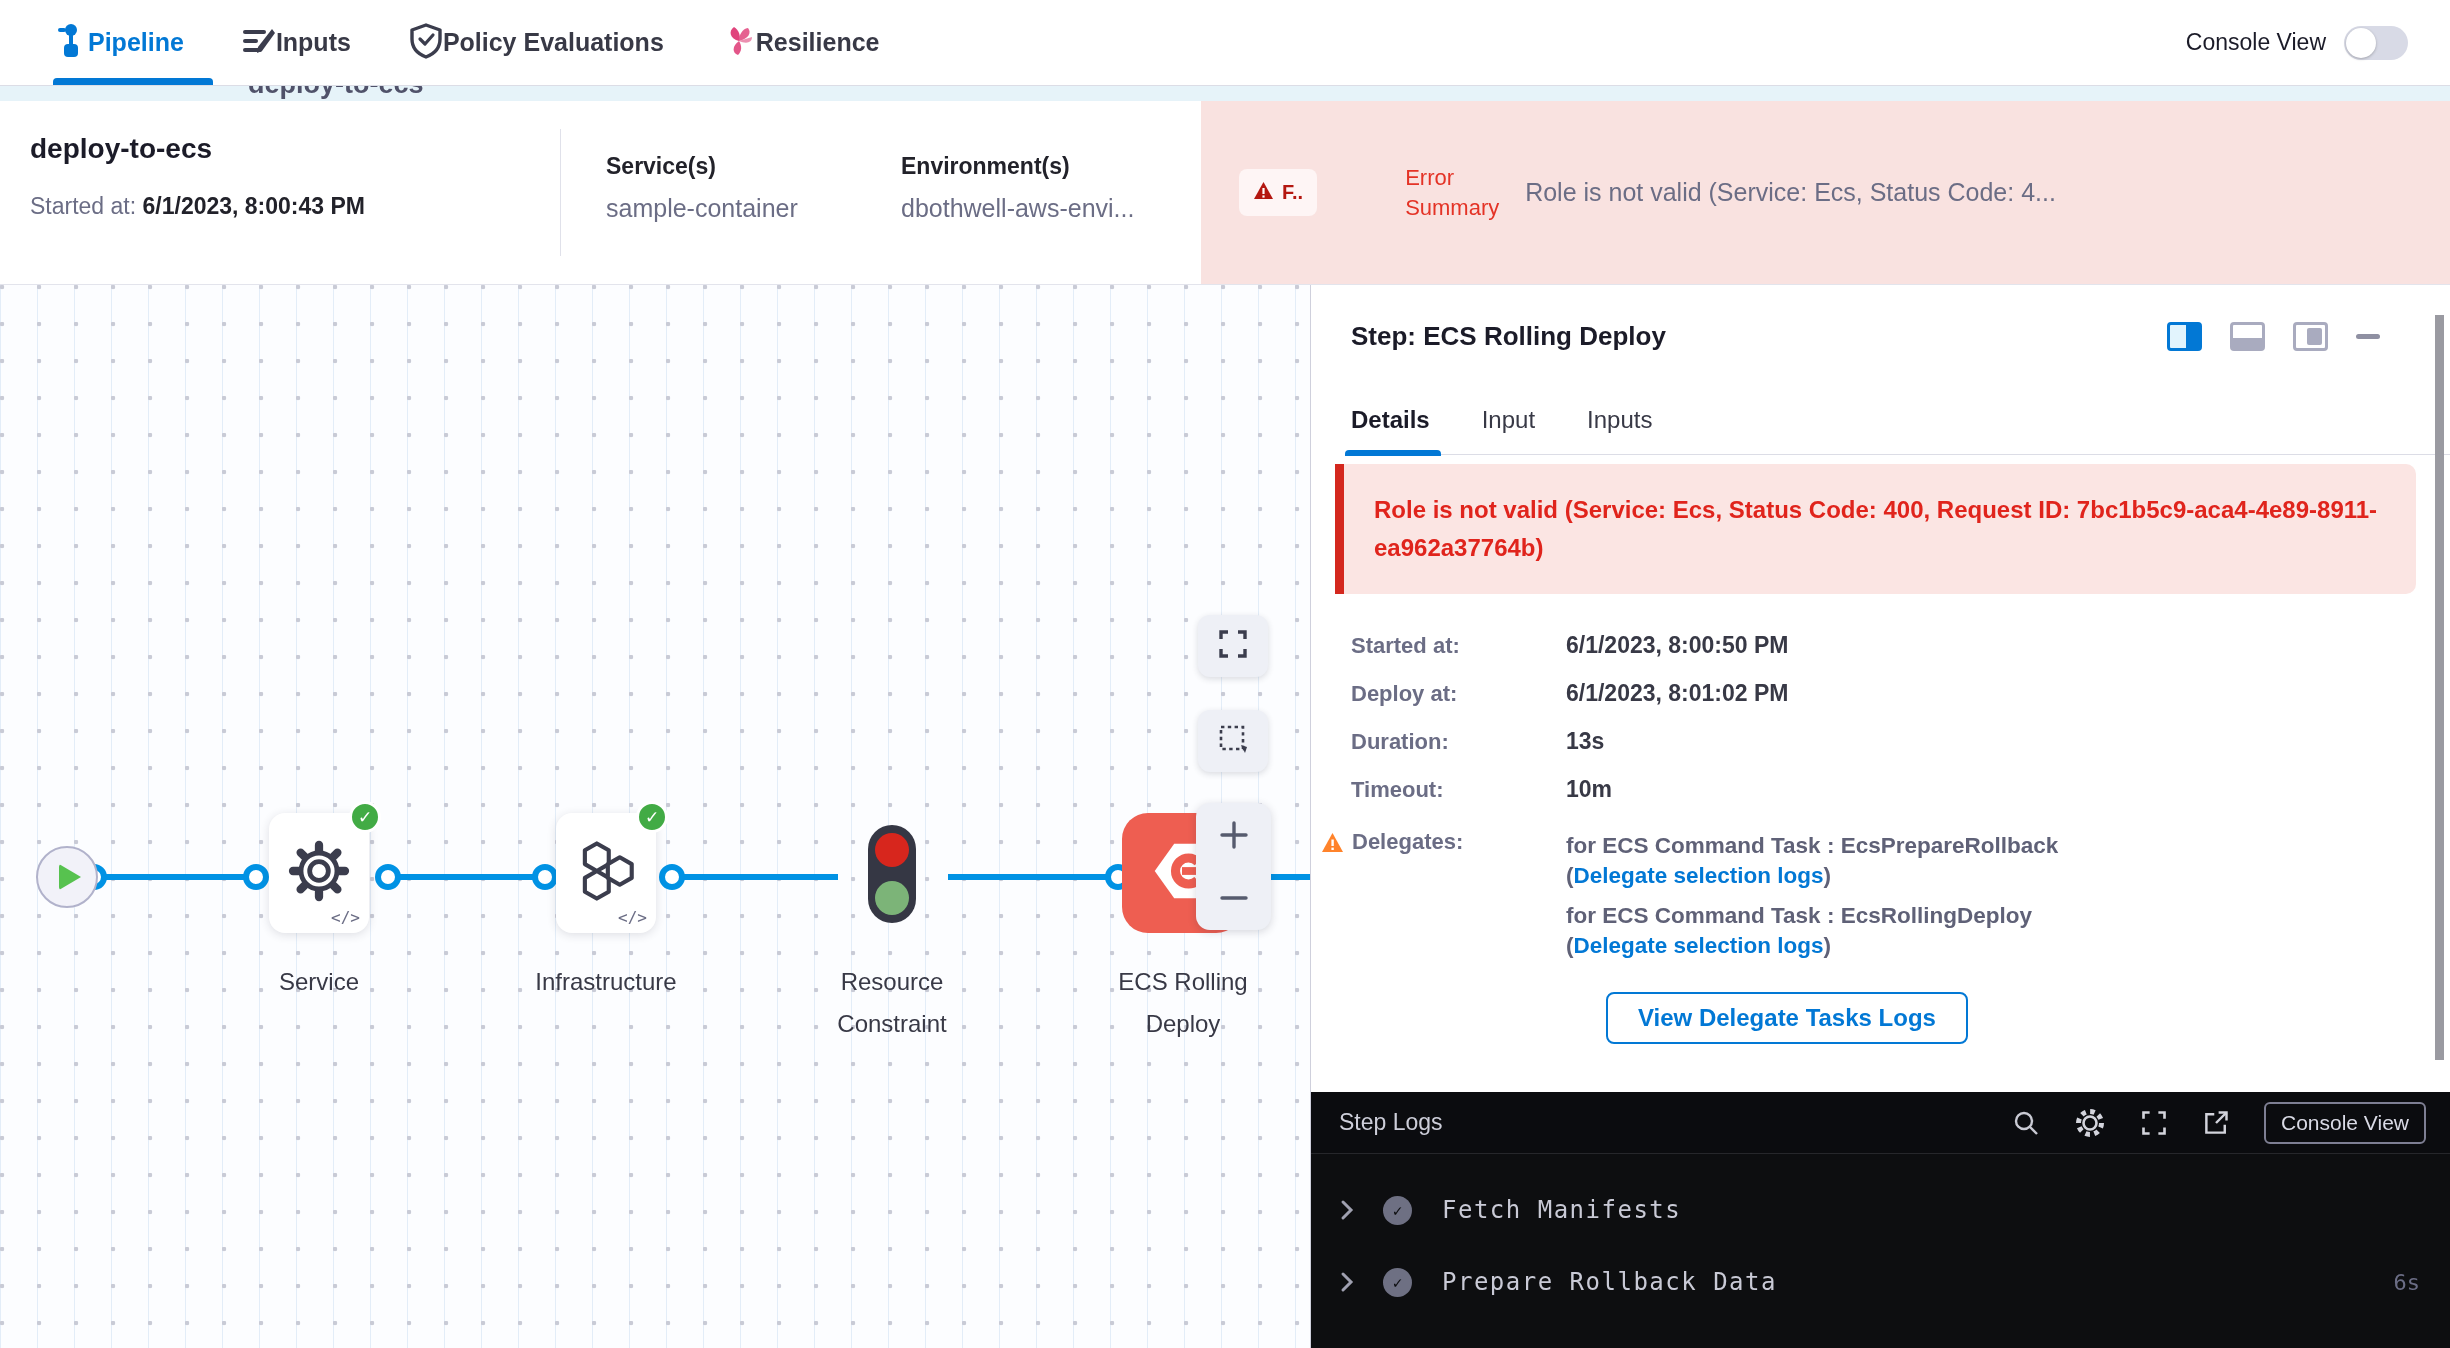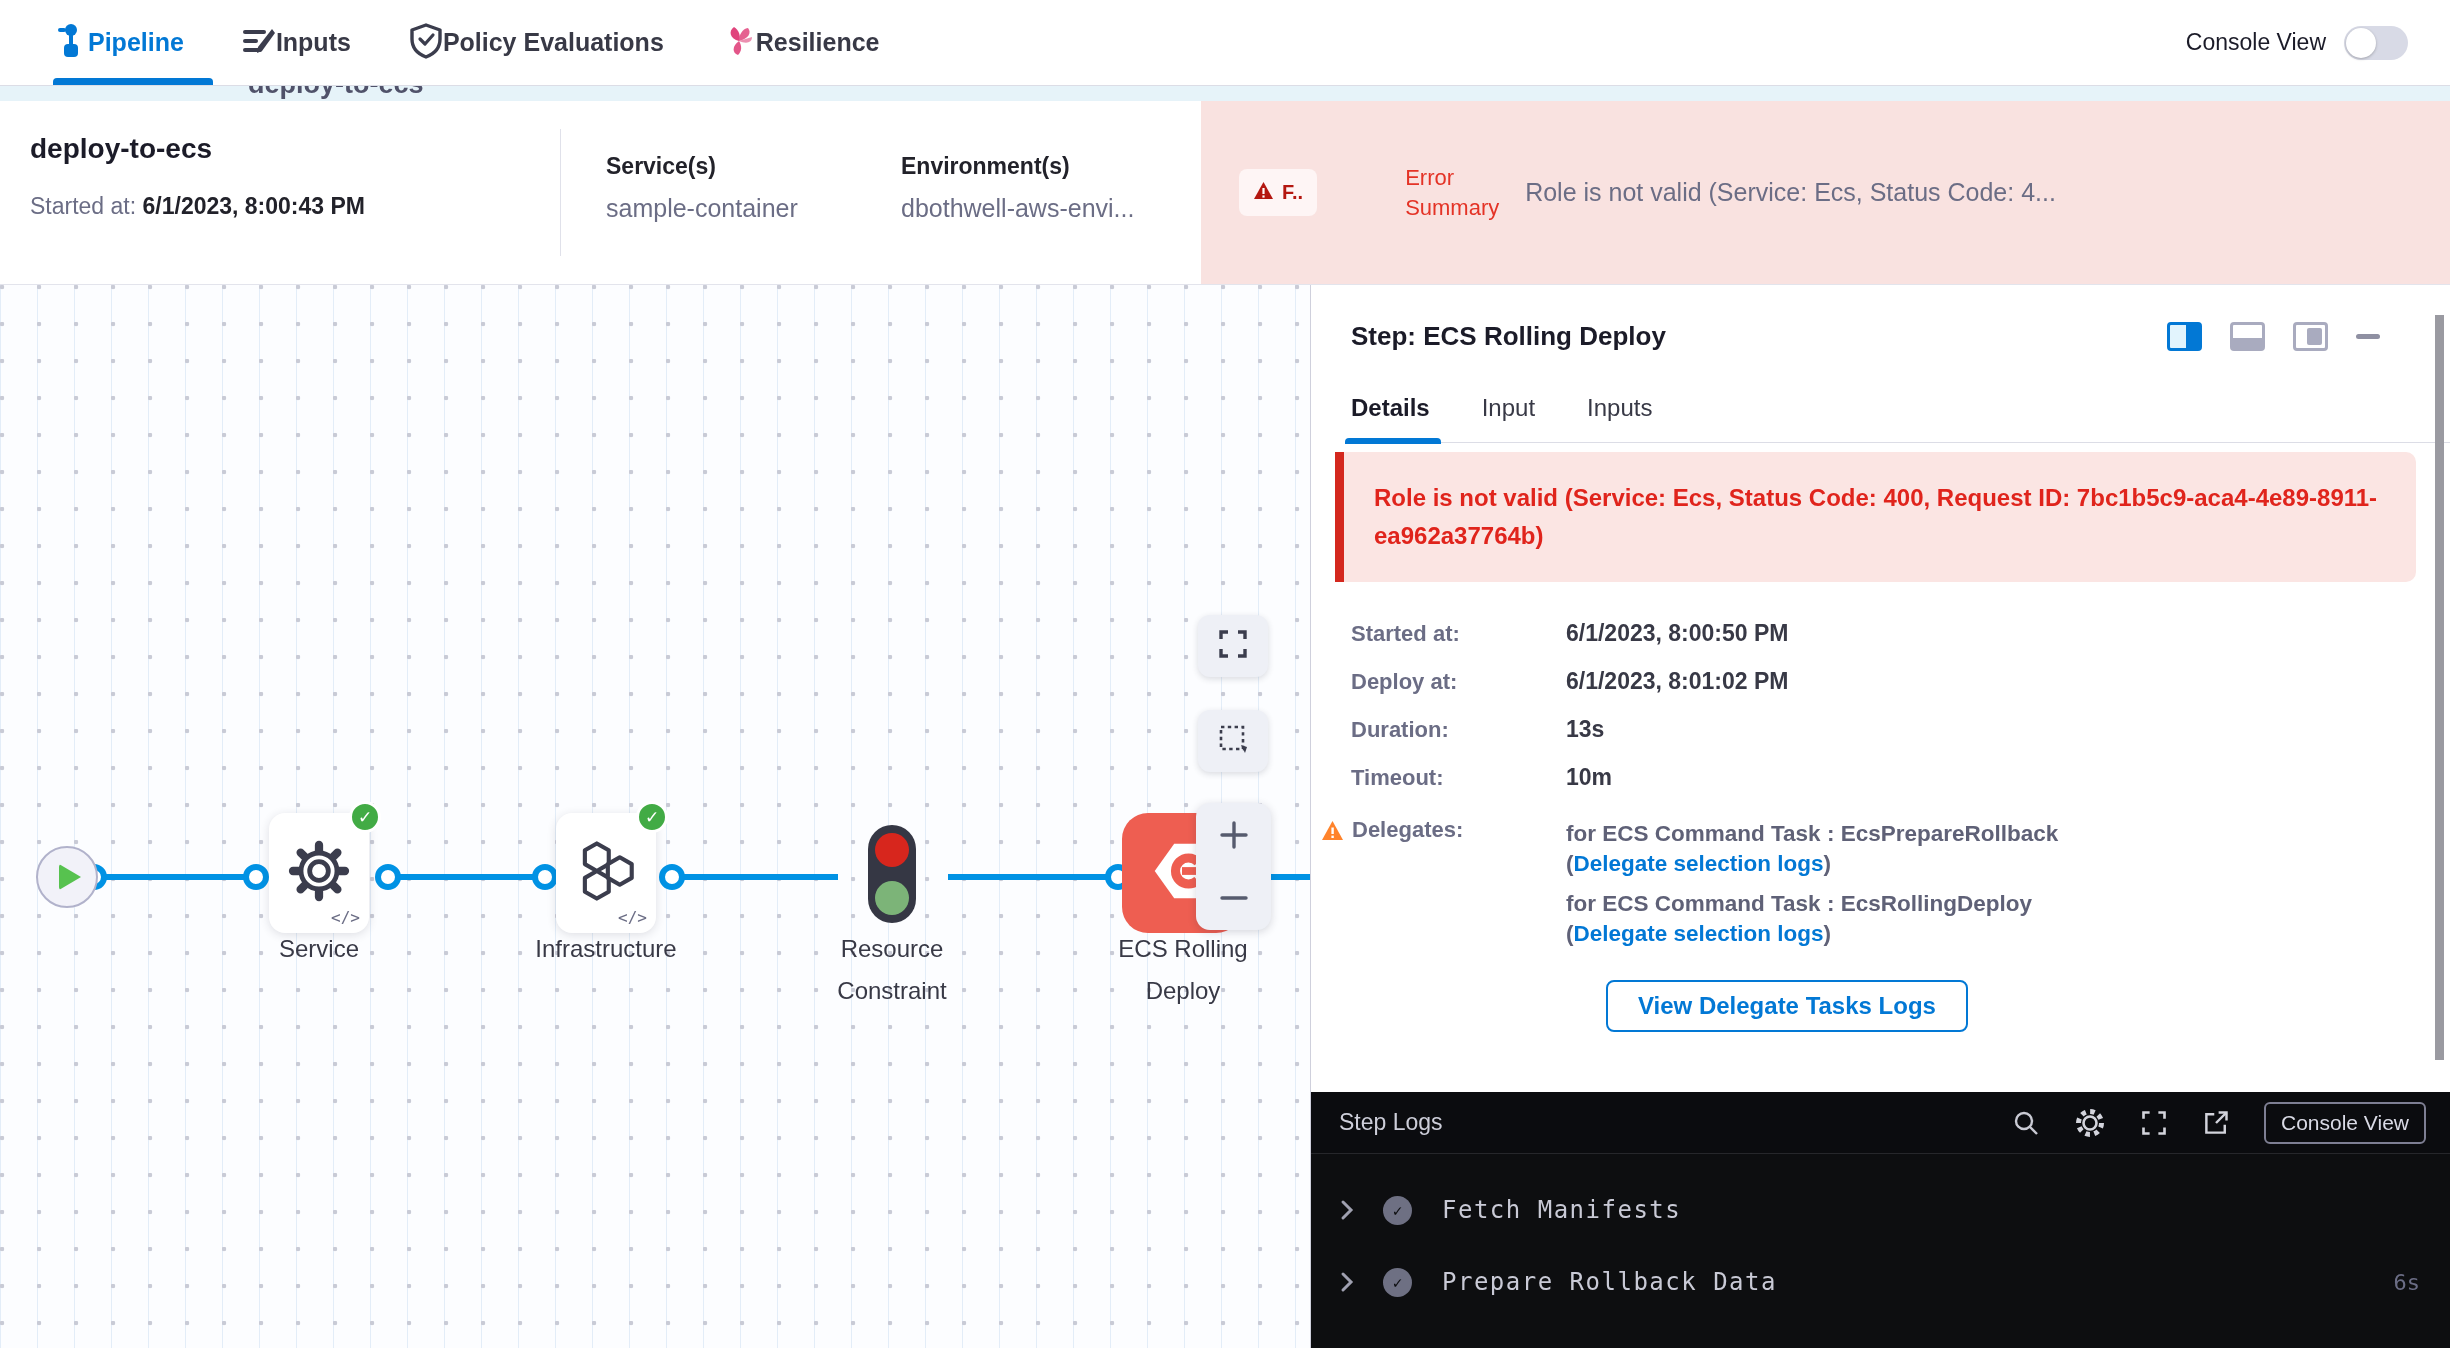--- a/index.html
+++ b/index.html
@@ -55,28 +55,28 @@
   .start-node { position:absolute; left:36px; top:561px; width:62px; height:62px; border-radius:50%; background:#f2f2f9; border:2px solid #b1b2cb; z-index:3; display:flex; align-items:center; justify-content:center; }
   .play-tri { width:0; height:0; border-left:22px solid #57c24f; border-top:13px solid transparent; border-bottom:13px solid transparent; margin-left:6px; border-radius:3px; }
   .node-card { position:absolute; width:100px; height:120px; background:#fff; border-radius:16px; box-shadow:0 2px 10px rgba(40,41,61,.14); z-index:3; display:flex; align-items:center; justify-content:center; }
   .node-card .code-ic { position:absolute; right:9px; bottom:6px; font-size:16px; color:#6b6d85; font-family:"DejaVu Sans Mono",monospace; }
   .check-badge { position:absolute; top:-12px; right:-12px; width:32px; height:32px; border-radius:50%; background:#42ab45; border:3px solid #fff; color:#fff; font-size:17px; font-weight:700; display:flex; align-items:center; justify-content:center; z-index:4; }
   .traffic { position:absolute; left:868px; top:540px; width:48px; height:98px; border-radius:24px; background:#353744; z-index:3; }
   .traffic .lamp { position:absolute; left:7px; width:34px; height:34px; border-radius:50%; }
   .traffic .red { top:8px; background:#d7261d; }
   .traffic .green { bottom:8px; background:#7cb478; }
   .ecs-node { position:absolute; left:1122px; top:528px; width:120px; height:120px; border-radius:26px; background:#ee5e51; z-index:3; display:flex; align-items:center; justify-content:center; }
-  .node-label { position:absolute; top:643px; font-size:24px; line-height:42px; color:#383946; text-align:center; z-index:3; }
+  .node-label { position:absolute; top:676px; font-size:24px; line-height:42px; color:#383946; text-align:center; z-index:3; }
   .ctl-btn { position:absolute; left:1198px; width:70px; height:62px; background:#eef0f6; border-radius:12px; box-shadow:0 2px 6px rgba(40,41,61,.16); display:flex; align-items:center; justify-content:center; z-index:5; cursor:pointer; }
   .zoom-panel { position:absolute; left:1196px; top:518px; width:75px; height:127px; background:#eef0f6; border-radius:14px; box-shadow:0 2px 8px rgba(40,41,61,.18); z-index:5; display:flex; flex-direction:column; }
   .zoom-panel .zbtn { flex:1; display:flex; align-items:center; justify-content:center; cursor:pointer; }
 
   
   .panel { flex:1; border-left:1px solid #cfd0dc; background:#fff; display:flex; flex-direction:column; position:relative; min-width:0; }
-  .panel-head { margin:36px 70px 0 40px; display:flex; align-items:center; }
+  .panel-head { margin:36px 70px 12px 40px; display:flex; align-items:center; }
   .panel-title { font-size:26px; font-weight:700; color:#1b1b28; }
   .layout-icons { margin-left:auto; display:flex; align-items:center; gap:28px; }
   .lay-ic { width:35px; height:29px; border-radius:4px; position:relative; cursor:pointer; }
   .lay-ic.left { border:3px solid #0278d5; background:#e2f4fd; }
   .lay-ic.left .fill { position:absolute; right:0; top:0; bottom:0; width:13px; background:#0278d5; }
   .lay-ic.bottom { border:3px solid #a9abbf; background:#fff; }
   .lay-ic.bottom .fill { position:absolute; left:0; right:0; bottom:0; height:10px; background:#a9abbf; }
   .lay-ic.right { border:3px solid #a9abbf; background:#fff; }
   .lay-ic.right .fill { position:absolute; right:3px; top:3px; width:15px; height:17px; background:#a9abbf; border-radius:2px; }
   .dash-ic { width:24px; height:5px; border-radius:3px; background:#8f90a2; cursor:pointer; }

